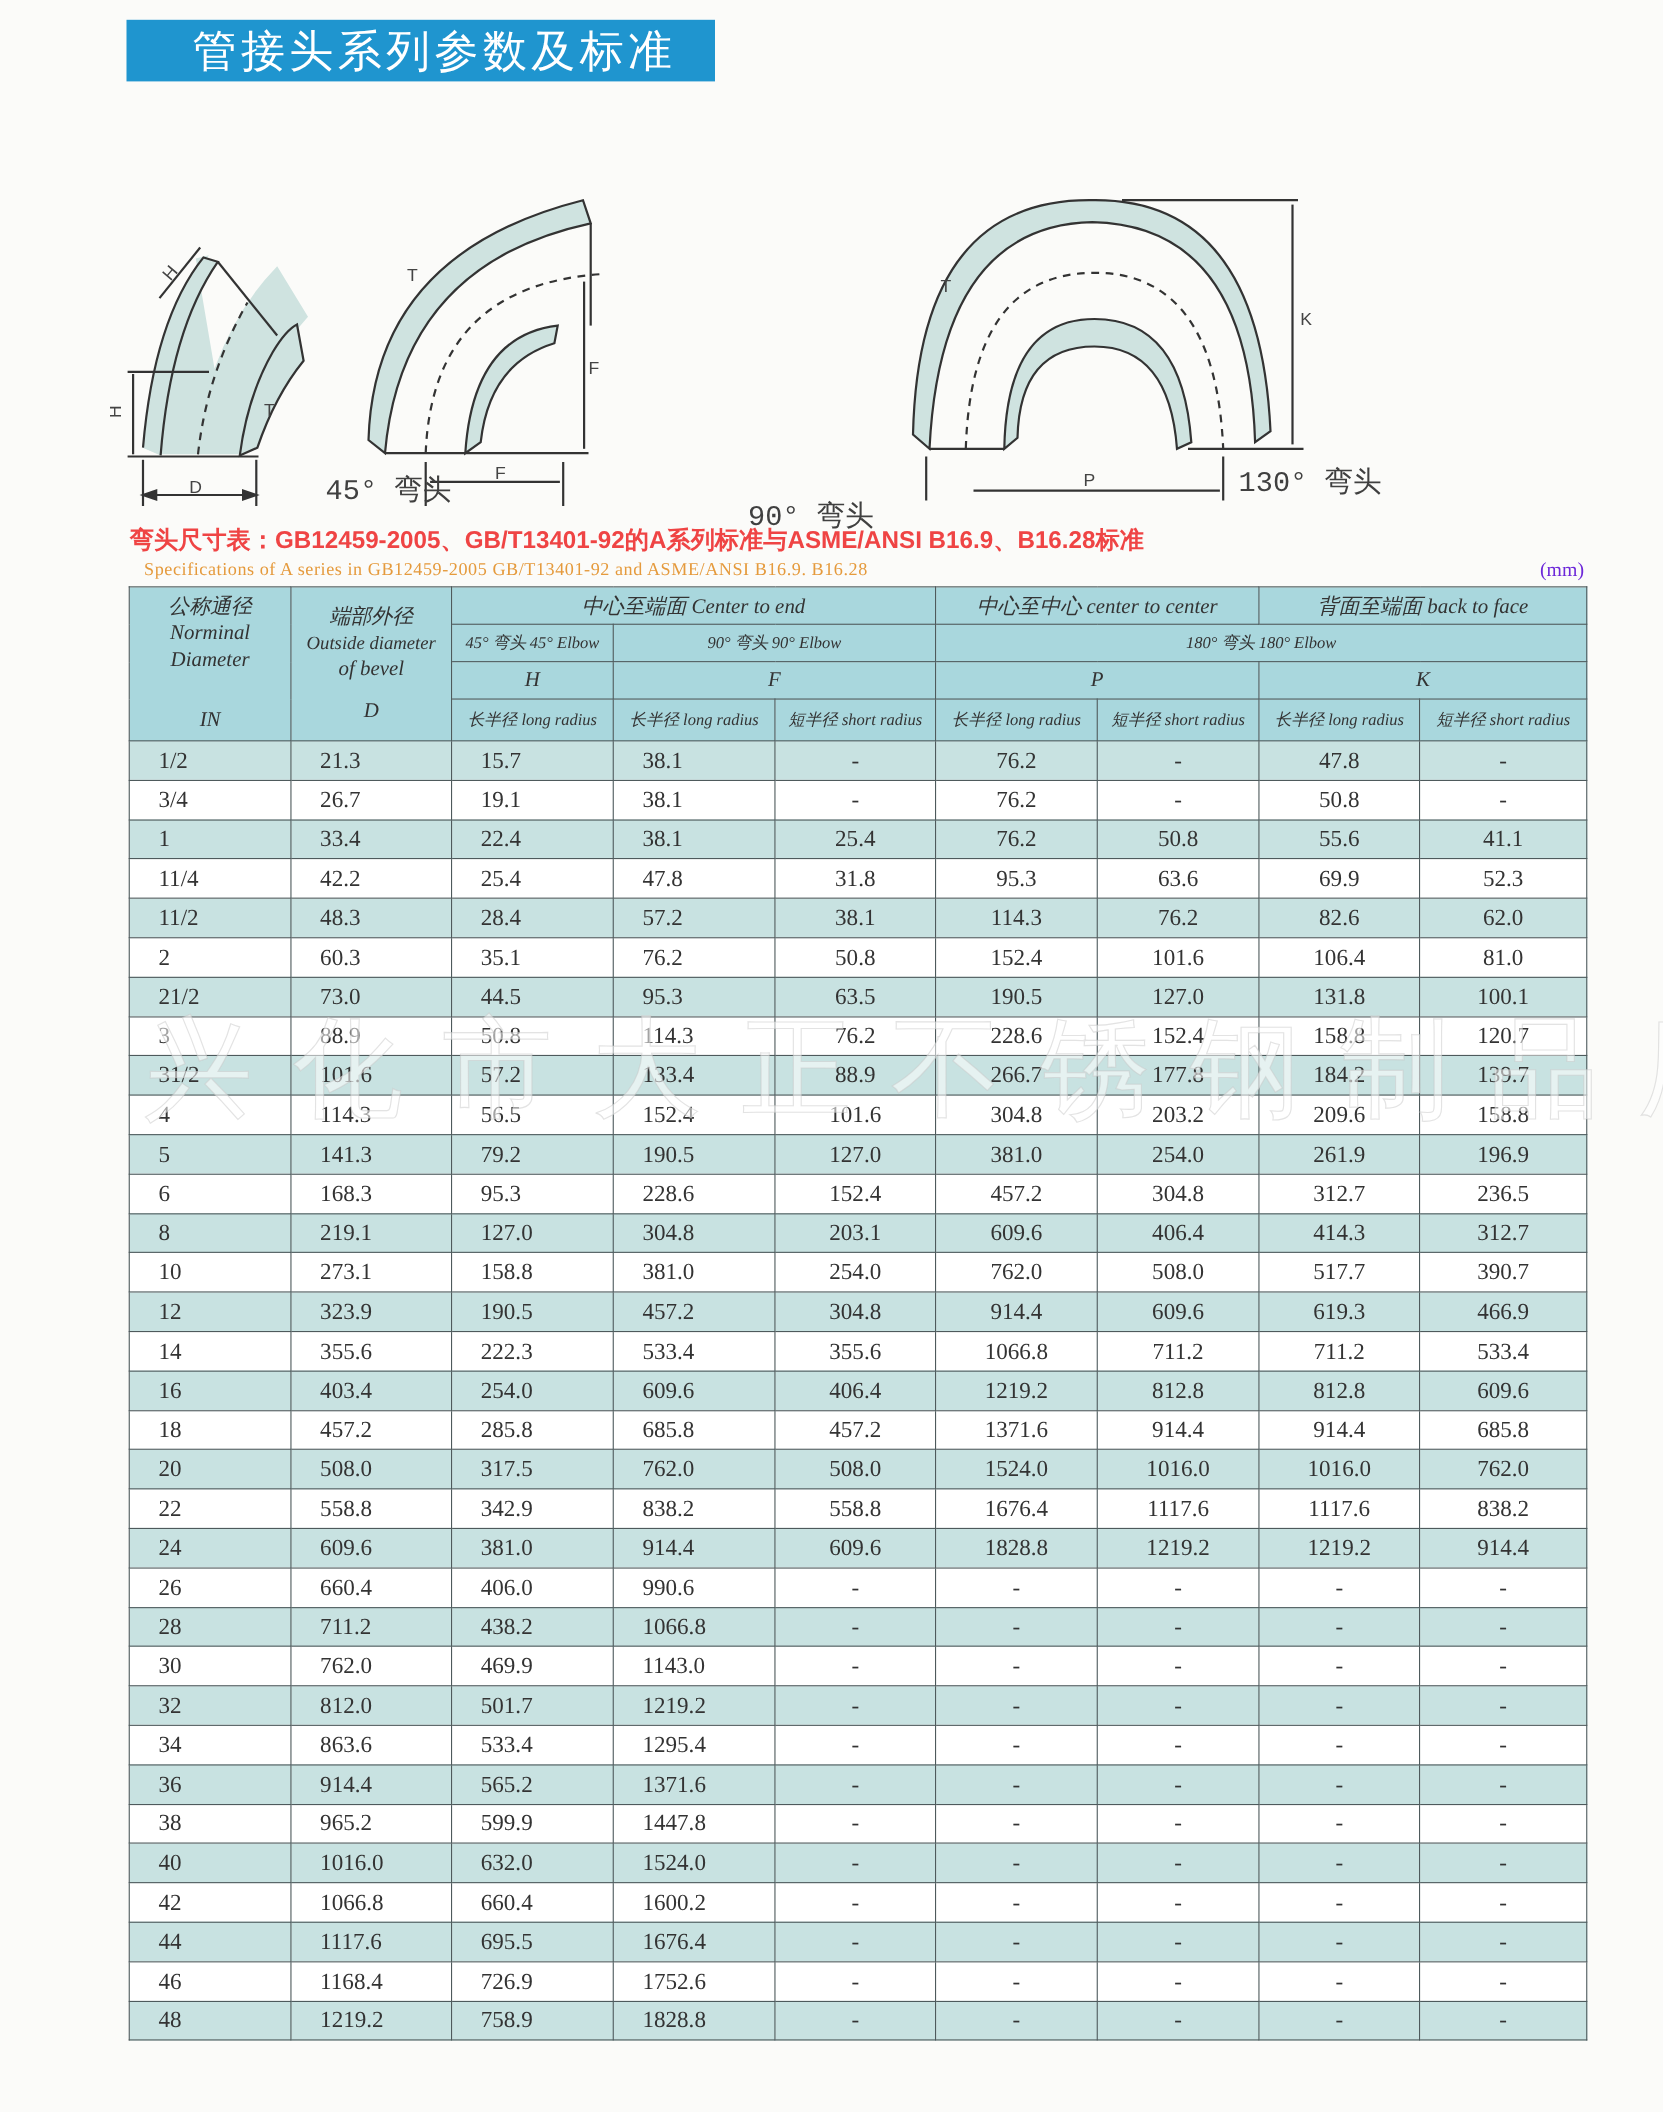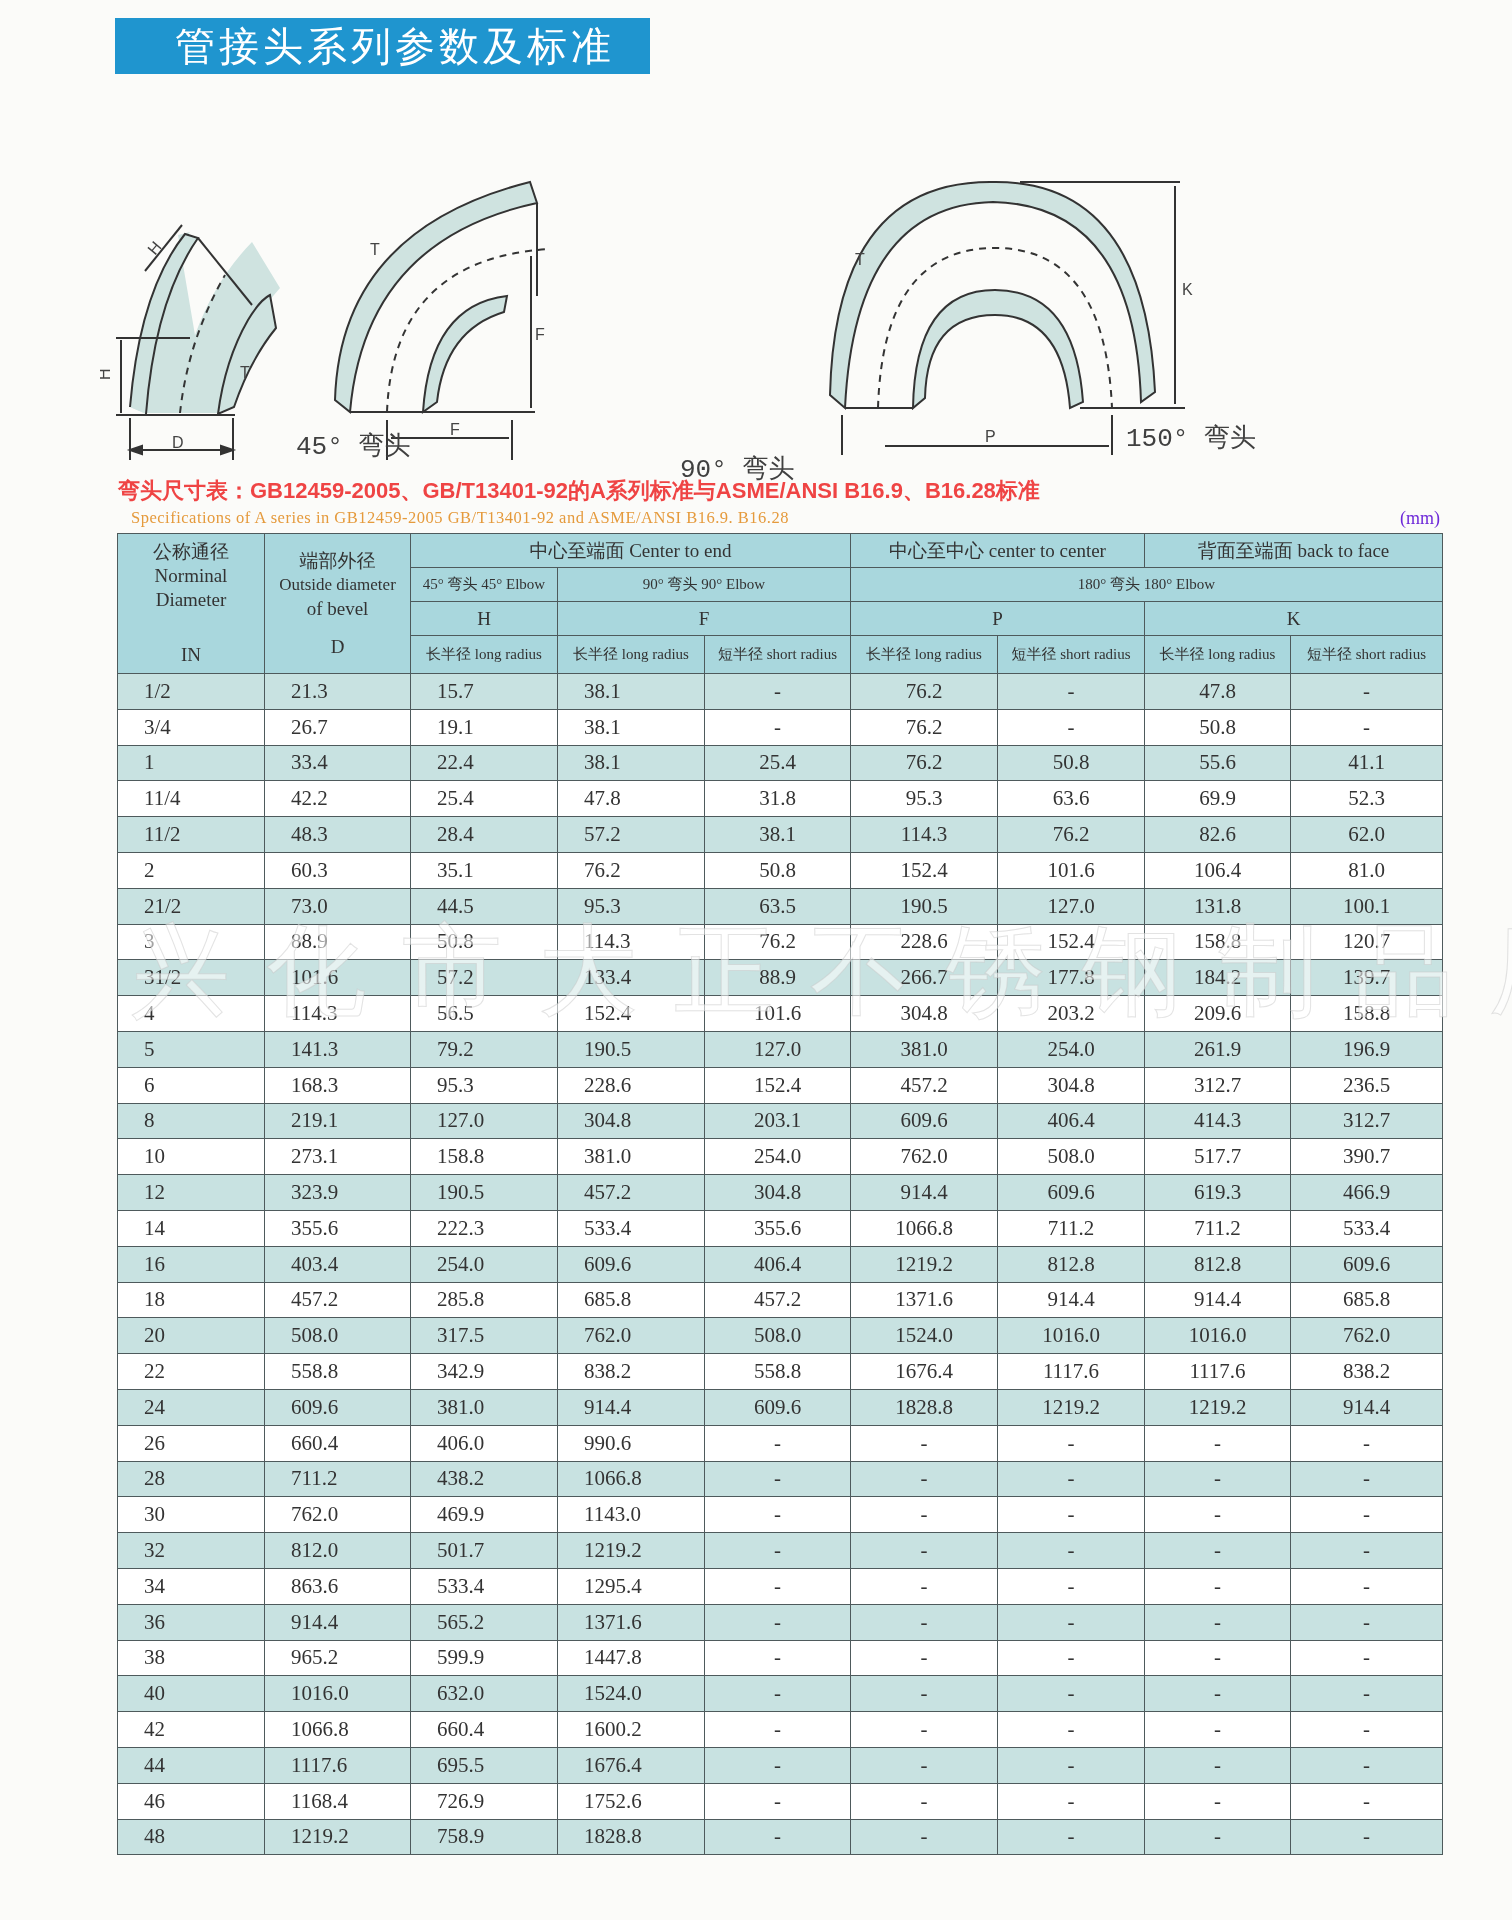--- a/index.html
+++ b/index.html
@@ -32,21 +32,21 @@
   }
   table.spec {
     position: absolute; left: 117px; top: 533px; width: 1325px;
     border-collapse: collapse; table-layout: fixed;
     font-family: "Liberation Serif", serif;
   }
   table.spec td, table.spec th {
     border: 1.5px solid #4e5a5c; text-align: center; padding: 0;
     font-weight: normal; color: #333;
   }
-  table.spec thead th { background: #a9d7dd; }
+  table.spec thead th { background: #a9d7dd; font-style: italic; }
   .h-main { height: 34px; font-size: 19px; }
   .h-sub { height: 34px; font-size: 15px; }
   .h-letter { height: 34px; font-size: 19px; }
   .h-rad { height: 38px; font-size: 15px; padding-left: 48px; }
   .h-left { font-size: 19px; line-height: 24px; }
   table.spec tbody td { height: 34.8px; font-size: 21px; }
   table.spec tbody tr:nth-child(odd) td { background: #c8e2e1; }
   table.spec tbody tr:nth-child(even) td { background: #ffffff; }
   table.spec tbody td.left { text-align: left; padding-left: 26px; }
   .watermark {
@@ -114,21 +114,21 @@
     <text x="270" y="85">T</text>
     <text x="435" y="170">F</text>
     <text x="350" y="265">F</text>
     <text x="755" y="95">T</text>
     <text x="1082" y="125">K</text>
     <text x="885" y="272">P</text>
   </g>
 </svg>
 <div class="diag-label" style="left:296px; top:428px;">45°  弯头</div>
 <div class="diag-label" style="left:680px; top:415px;margin-top:36px;">90°  弯头</div>
-<div class="diag-label" style="left:1126px; top:420px;">150°  弯头</div>
+<div class="diag-label" style="left:1126px; top:420px;">130°  弯头</div>
 
 <div class="spec-cn">弯头尺寸表：GB12459-2005、GB/T13401-92的A系列标准与ASME/ANSI B16.9、B16.28标准</div>
 <div class="spec-en">Specifications of A series in GB12459-2005 GB/T13401-92 and ASME/ANSI B16.9. B16.28</div>
 <div class="unit">(mm)</div>
 
 <table class="spec">
   <colgroup>
     <col style="width:147px">
       <col style="width:146px">
       <col style="width:147px">

